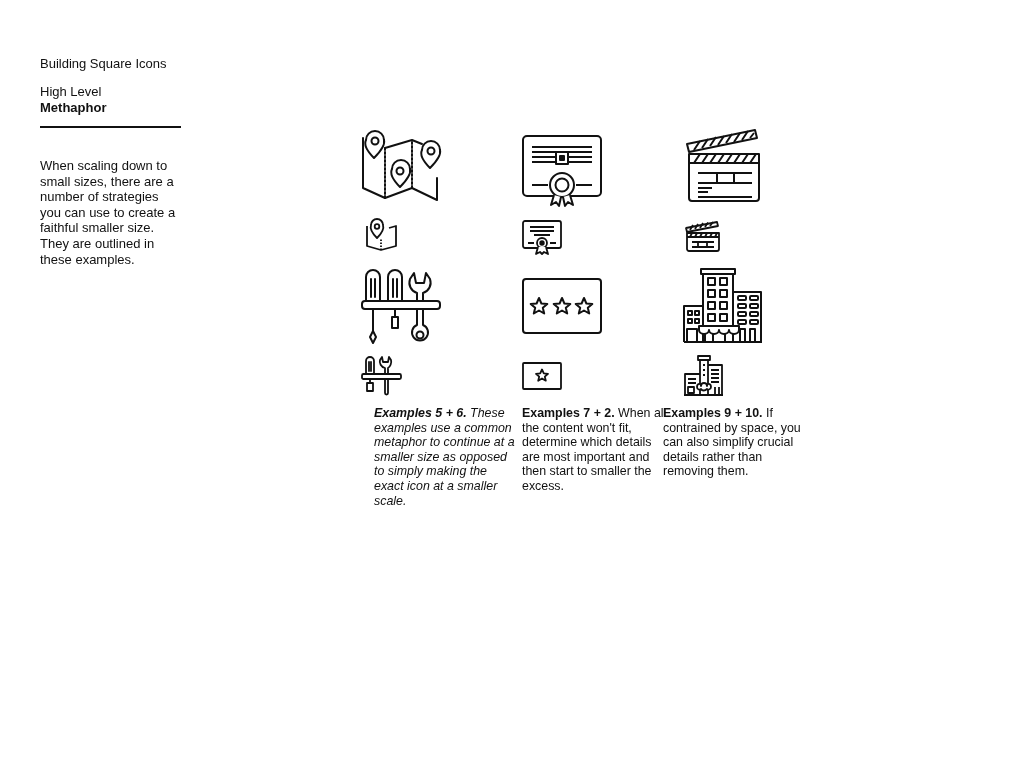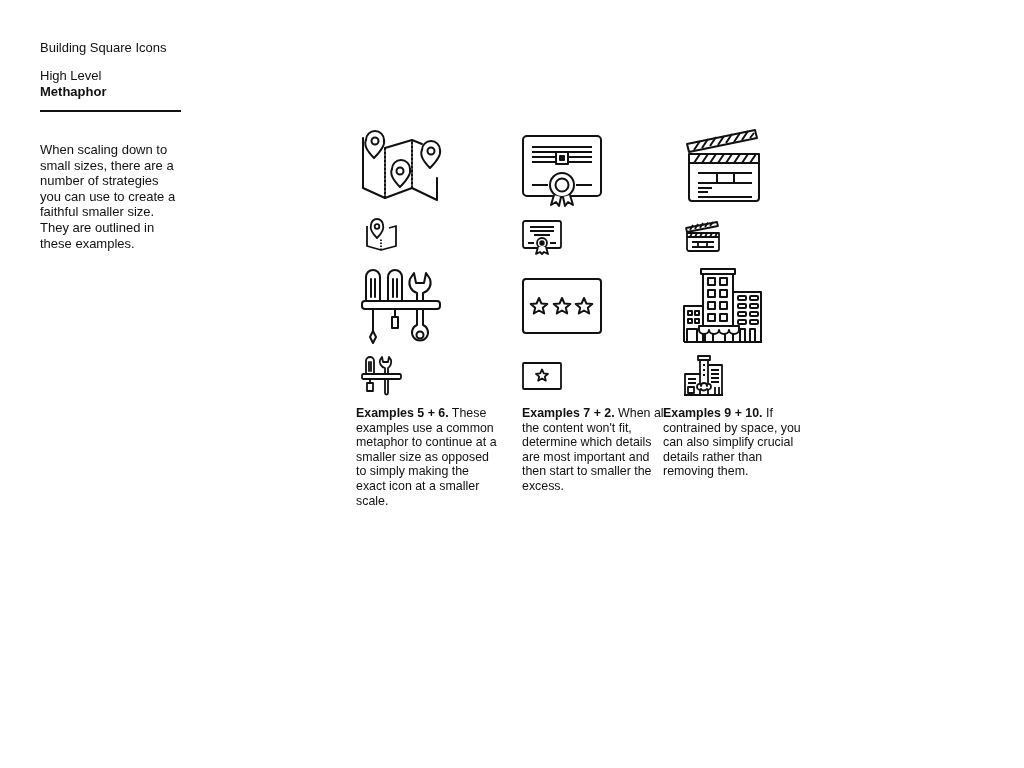--- a/index.html
+++ b/index.html
@@ -1,21 +1,21 @@
 <!DOCTYPE html>
 <html><head>
   <meta charset="utf-8">
   <style>
     html, body { margin: 0; padding: 0; }
     body {
       width: 1024px; height: 768px; background: #ffffff; position: relative;
       font-family: "Liberation Sans", "DejaVu Sans", sans-serif; color: #111111;
       overflow: hidden;
     }
-    .sidebar { position: absolute; left: 40px; top: 40px; width: 141px; }
+    .sidebar { position: absolute; left: 40px; top: 56px; width: 141px; }
     .doc-title { font-size: 13px; line-height: 16px; margin: 0; font-weight: normal; }
     .section { margin-top: 12px; font-size: 13px; line-height: 16px; }
     .section .sub { font-weight: bold; }
     .rule { margin-top: 10px; height: 2px; background: #111; width: 141px; }
     .intro { margin-top: 30px; font-size: 13px; line-height: 15.6px; }
     .icon { position: absolute; }
     .icon svg { display: block; overflow: visible; }
     .caption {
       position: absolute; top: 406px; width: 145px; font-size: 12.4px; line-height: 14.6px;
     }
@@ -184,21 +184,21 @@
     <rect x="15" y="1" width="12" height="4"></rect>
     <path d="M17 5 V40 M25 5 V40 M25 10 H39 V40"></path>
     <path d="M2 40 V19 H17"></path>
     <path d="M5 24 H13 M5 28 H13 M28 15 H36 M28 19 H36 M28 23 H36 M28 27 H36 M20 10 H22 M20 15 H22 M20 20 H22"></path>
     <rect x="5" y="32" width="6" height="6"></rect>
     <path d="M32 32 V40 M36 32 V40"></path>
     <path d="M14 32 C14 28 18 28 18 31 C18 27 24 27 24 31 C24 28 28 28 28 32 C28 35 24 35 24 34 C22 36 19 36 18 34 C17 35 14 35 14 32 Z" fill="#fff"></path>
   </svg>
 </div>
 
-<div class="caption" style="left:356px;">
+<div class="caption" style="left:374px;font-style:italic;">
   <b>Examples 5 + 6.</b><span> These examples use a common metaphor to continue at a smaller size as opposed to simply making the exact icon at a smaller scale.</span>
 </div>
 <div class="caption" style="left:522px;">
   <b>Examples 7 + 2.</b><span> When all the content won't fit, determine which details are most important and then start to smaller the excess.</span>
 </div>
 <div class="caption" style="left:663px;">
   <b>Examples 9 + 10.</b><span> If contrained by space, you can also simplify crucial details rather than removing them.</span>
 </div>
 
 </body></html>

